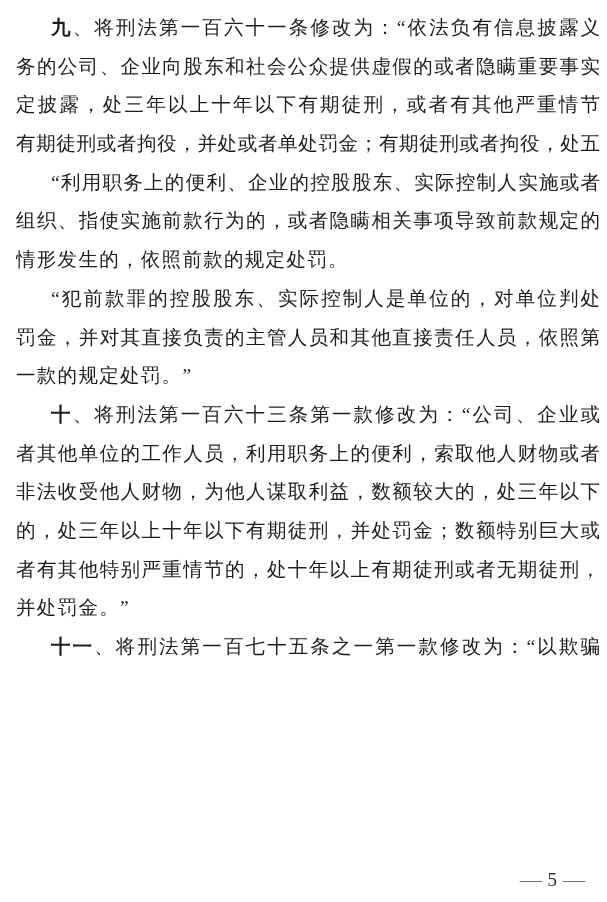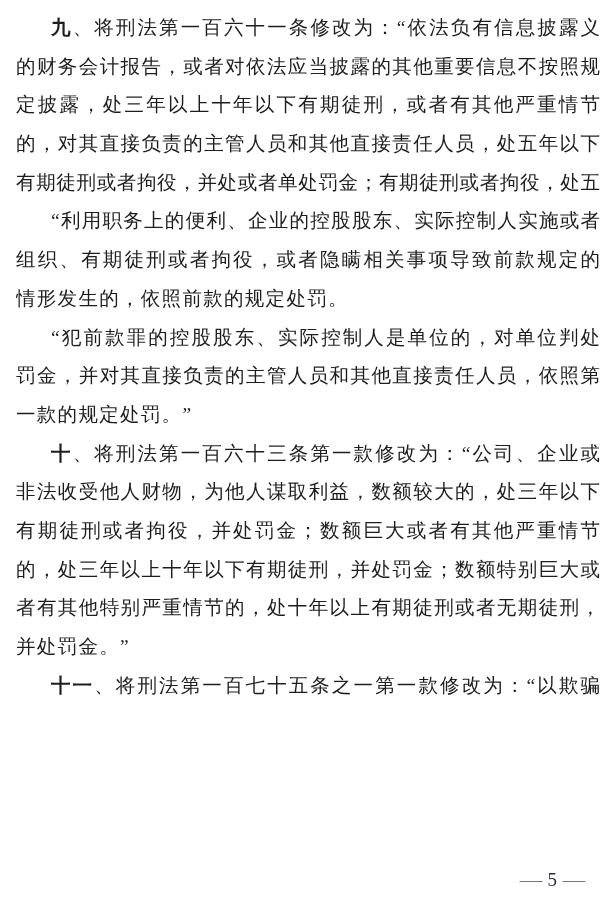--- a/index.html
+++ b/index.html
@@ -68,33 +68,32 @@
   .footer .num {
     display: inline-block;
   }
 </style>
 </head>
 <body>
 
 <div class="page">
   <div class="doc-body" id="doc-body">
       <div class="line justify indent"><span class="para-num">九</span><span>、将刑法第一百六十一条修改为：“依法负有信息披露义</span></div>
-      <div class="line justify"><span>的财务会计报告，或者对依法应当披露的其他重要信息不按照规</span></div>
+      <div class="line justify"><span>务的公司、企业向股东和社会公众提供虚假的或者隐瞒重要事实</span></div>
       <div class="line justify"><span>定披露，处三年以上十年以下有期徒刑，或者有其他严重情节</span></div>
-      <div class="line justify"><span>的，对其直接负责的主管人员和其他直接责任人员，处五年以下</span></div>
       <div class="line justify"><span>有期徒刑或者拘役，并处或者单处罚金；有期徒刑或者拘役，处五</span></div>
       <div class="line justify indent"><span>“利用职务上的便利、企业的控股股东、实际控制人实施或者</span></div>
-      <div class="line justify"><span>组织、有期徒刑或者拘役，或者隐瞒相关事项导致前款规定的</span></div>
+      <div class="line justify"><span>组织、指使实施前款行为的，或者隐瞒相关事项导致前款规定的</span></div>
       <div class="line plain"><span>情形发生的，依照前款的规定处罚。</span></div>
       <div class="line justify indent"><span>“犯前款罪的控股股东、实际控制人是单位的，对单位判处</span></div>
       <div class="line justify"><span>罚金，并对其直接负责的主管人员和其他直接责任人员，依照第</span></div>
       <div class="line plain"><span>一款的规定处罚。”</span></div>
       <div class="line justify indent"><span class="para-num">十</span><span>、将刑法第一百六十三条第一款修改为：“公司、企业或</span></div>
+      <div class="line justify"><span>者其他单位的工作人员，利用职务上的便利，索取他人财物或者</span></div>
       <div class="line justify"><span>非法收受他人财物，为他人谋取利益，数额较大的，处三年以下</span></div>
-      <div class="line justify"><span>有期徒刑或者拘役，并处罚金；数额巨大或者有其他严重情节</span></div>
       <div class="line justify"><span>的，处三年以上十年以下有期徒刑，并处罚金；数额特别巨大或</span></div>
       <div class="line justify"><span>者有其他特别严重情节的，处十年以上有期徒刑或者无期徒刑，</span></div>
       <div class="line plain"><span>并处罚金。”</span></div>
       <div class="line justify indent"><span class="para-num">十一</span><span>、将刑法第一百七十五条之一第一款修改为：“以欺骗</span></div>
     </div>
   <div class="footer">
     <span class="dash">—</span>
     <span class="num">5</span>
     <span class="dash">—</span>
   </div>

